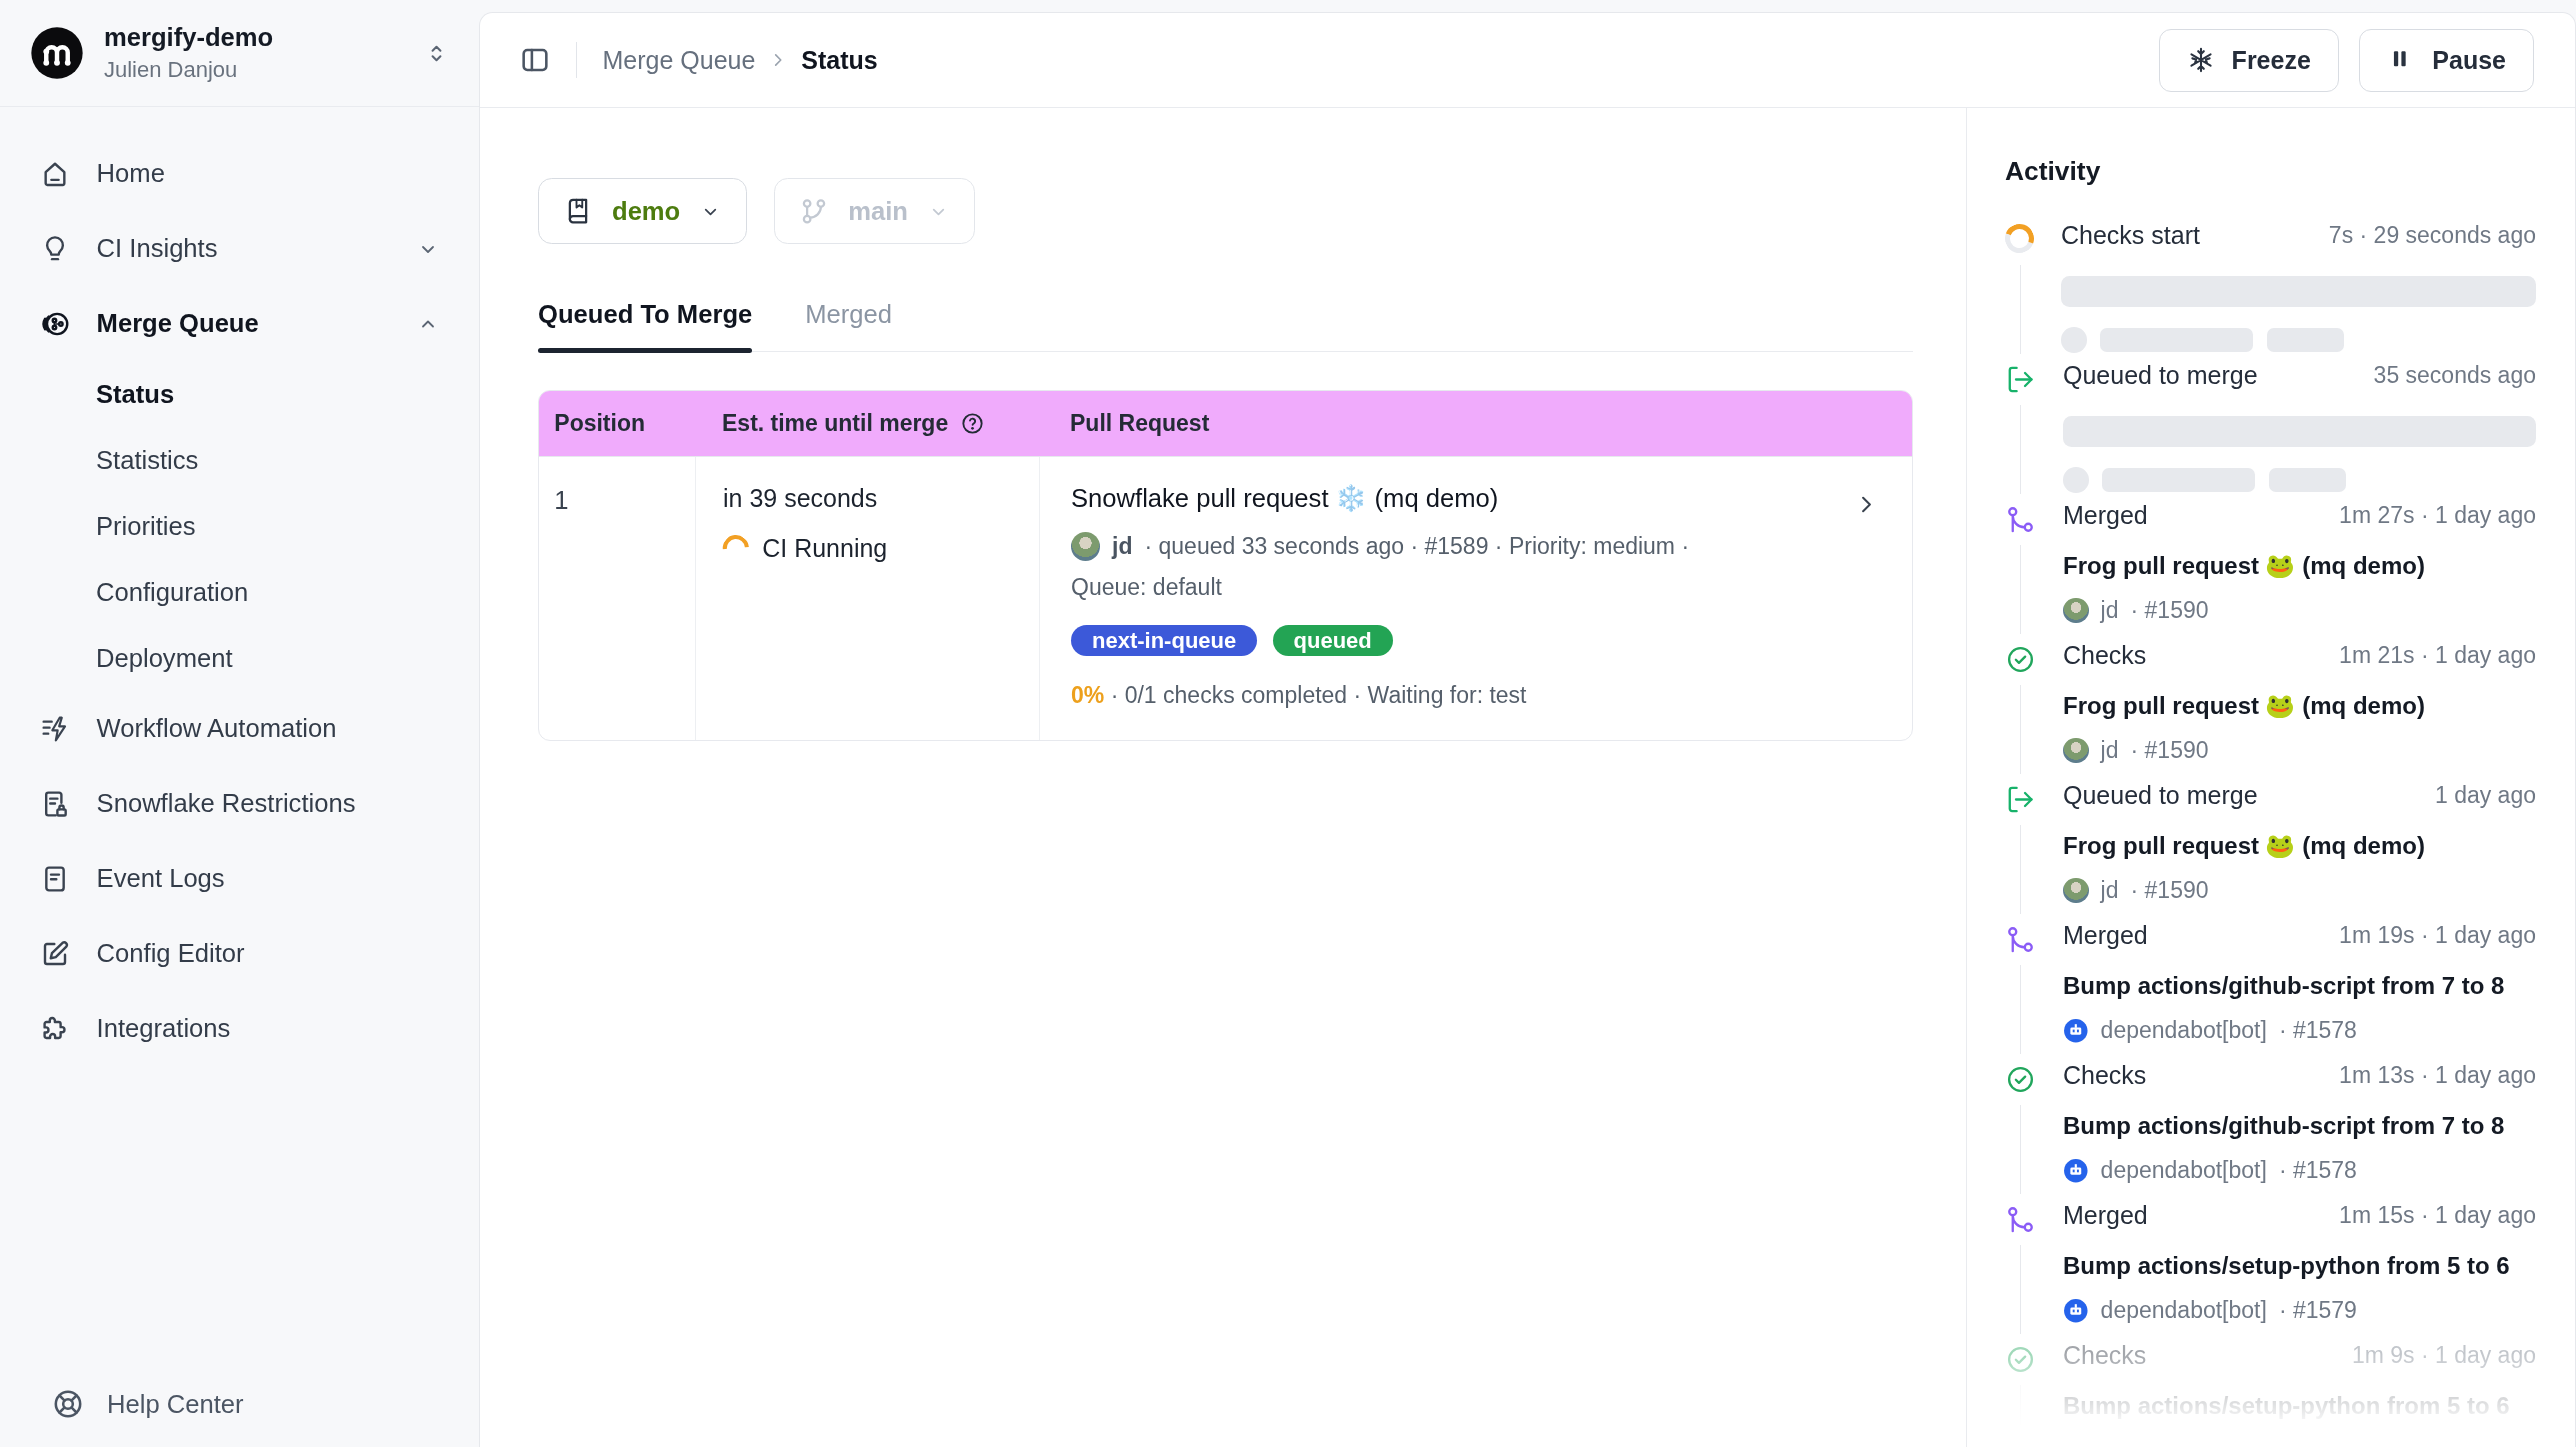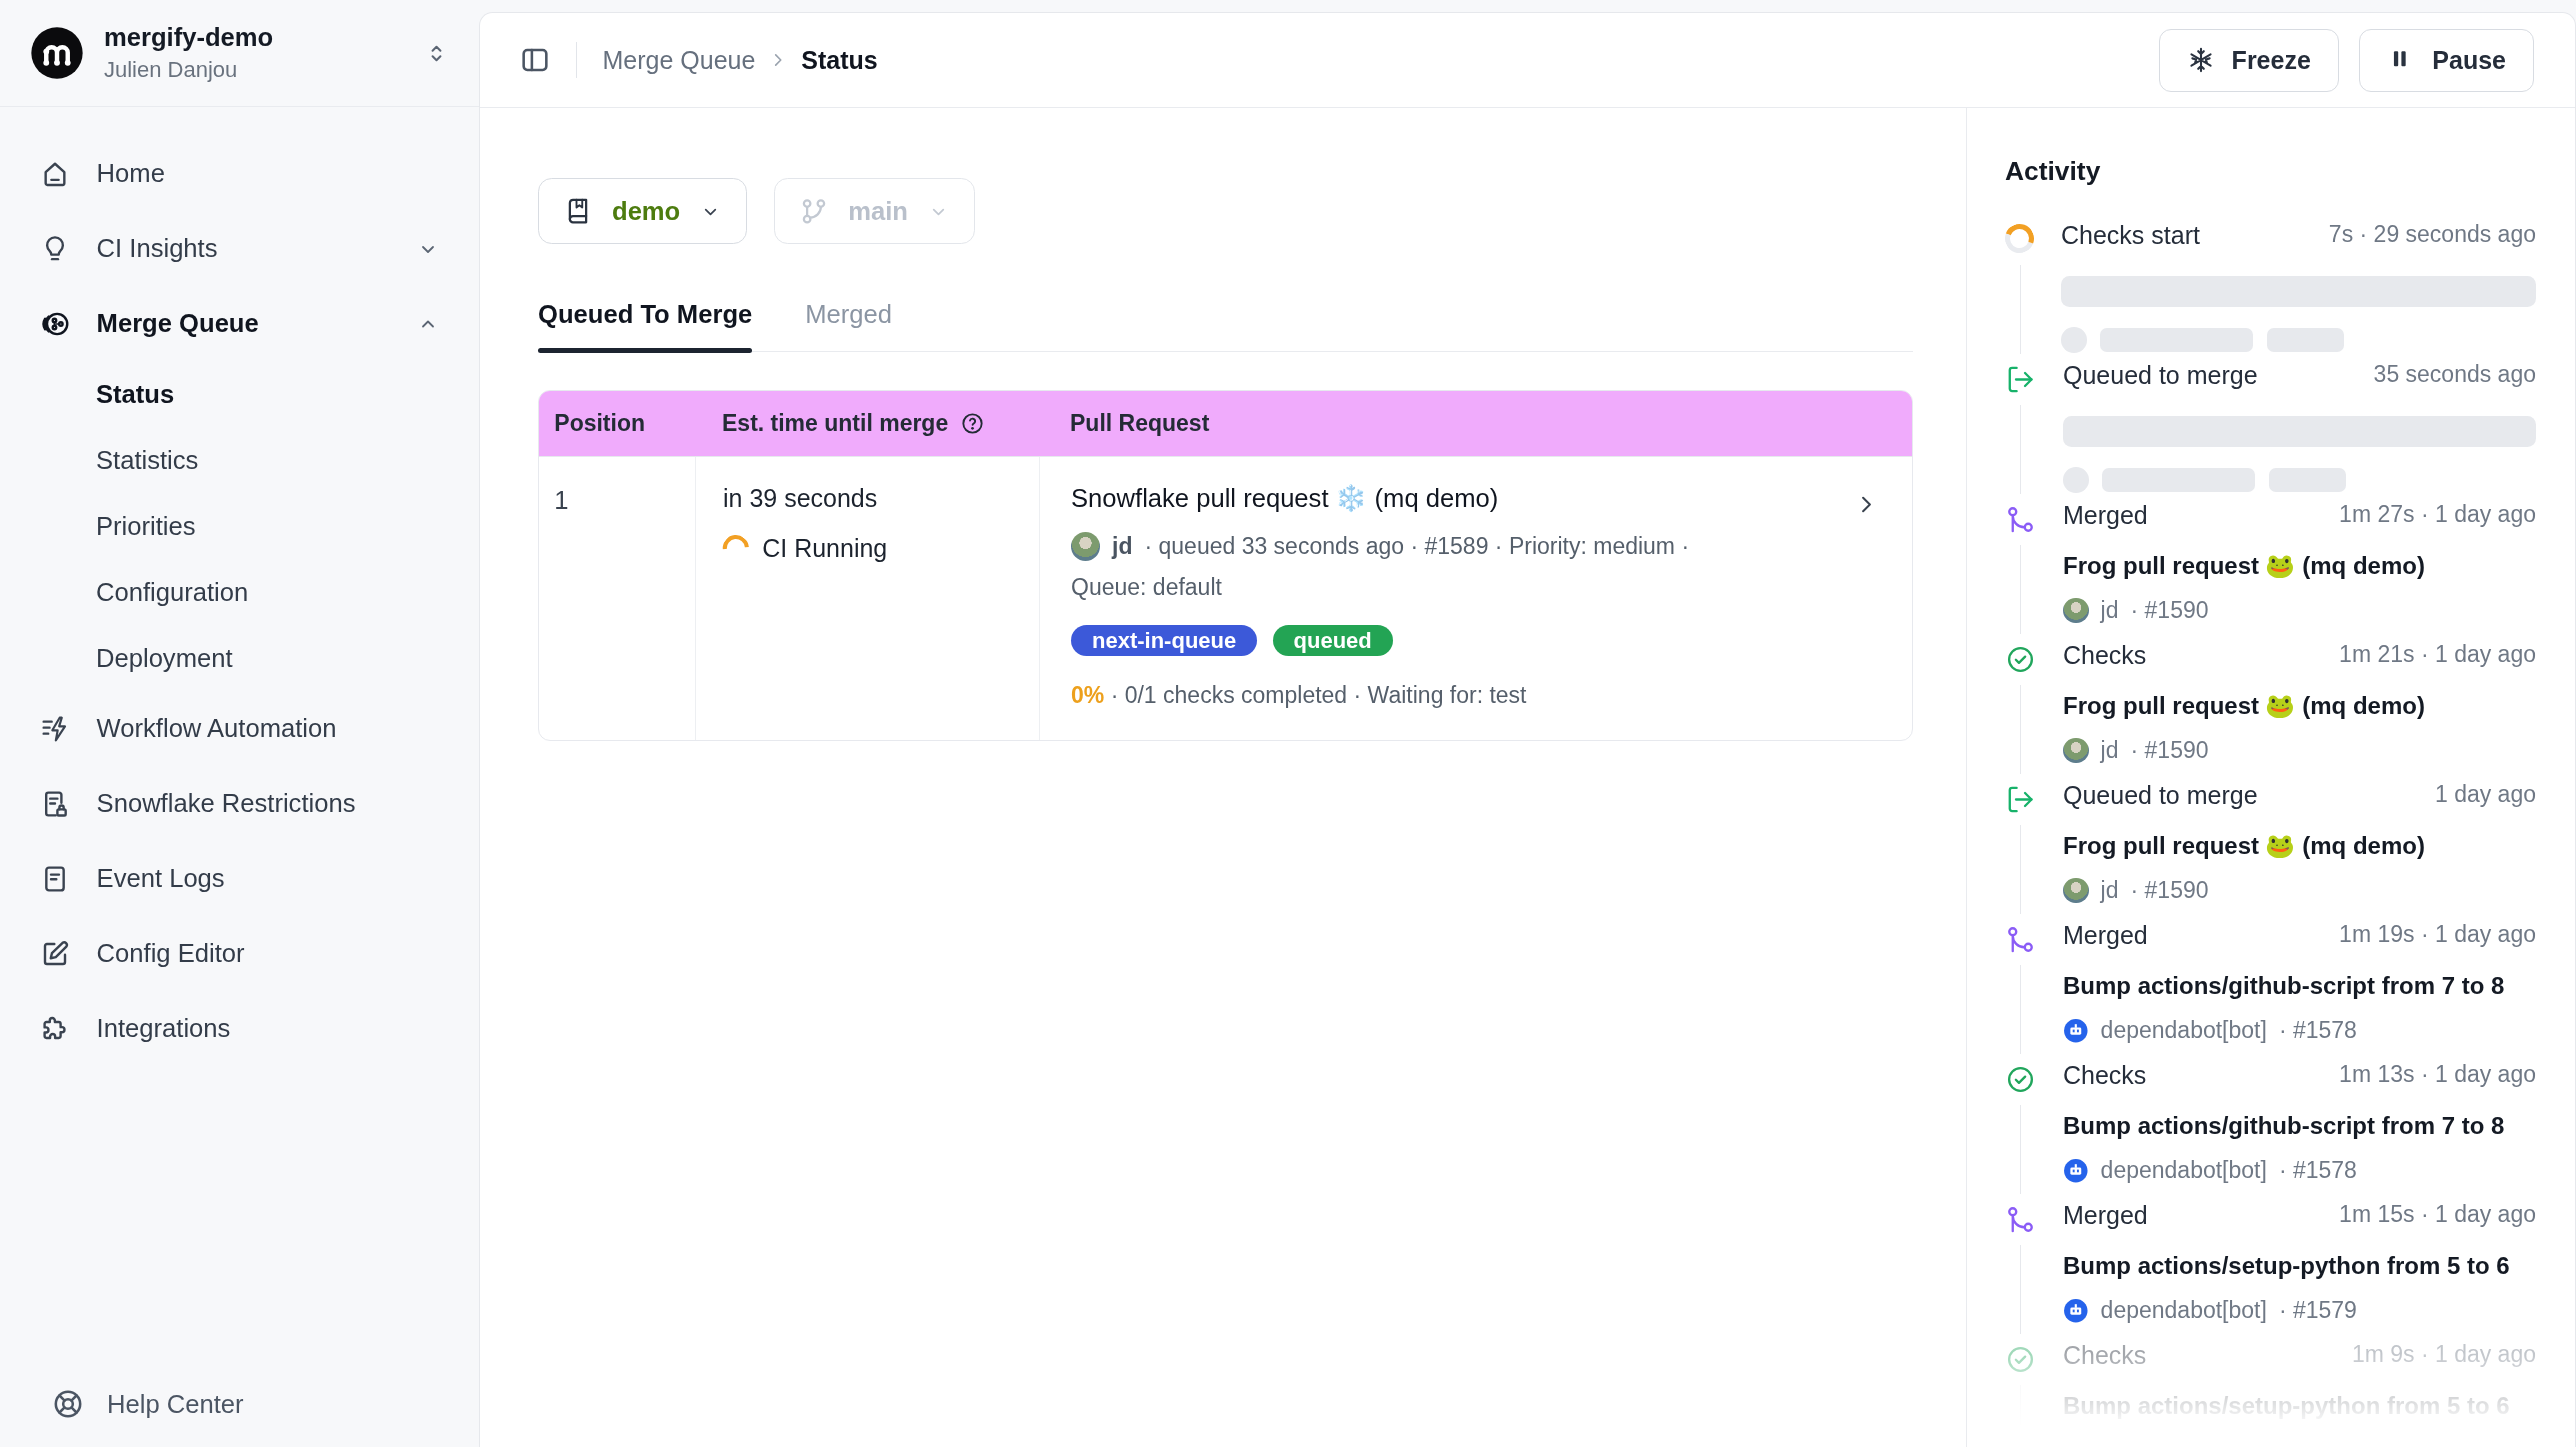--- a/index.html
+++ b/index.html
@@ -92,21 +92,21 @@
   .activity { position:absolute; top:95px; right:0; bottom:0; width:609px; border-left:0.9px solid #e9ebef; padding:48px 39px 0 38px; overflow:hidden; background:#fff; }
   .act-heading { font-size:26.4px; font-weight:700; color:#141a24; margin-bottom:34px; }
   .act-item { position:relative; display:flex; gap:27px; height:140px; }
   .act-item::before { content:''; position:absolute; left:14.5px; top:44px; height:89px; width:1.7px; background:#e6e8ec; }
   .act-icon { width:31px; height:31px; flex:none; margin-top:2.6px; }
   .icon-merged { color:#8b5cf6; }
   .icon-checks { color:#21a65c; }
   .icon-queued { color:#17b26a; }
   .spinner-lg { width:29px; height:29px; border-radius:50%; border:5.1px solid #e9ebef; border-top-color:#f2a024; border-right-color:#f2a024; transform:rotate(-25deg); }
   .act-body { flex:1; min-width:0; }
-  .act-titlerow { display:flex; justify-content:space-between; align-items:flex-start; }
+  .act-titlerow { display:flex; justify-content:space-between; align-items:center; }
   .act-title { font-size:25px; color:#252d3a; }
   .act-time { font-size:23px; color:#6f7885; }
   .act-pr { margin-top:22px; font-size:24px; font-weight:600; color:#141a24; cursor:pointer; }
   .act-sub { margin-top:17px; display:flex; align-items:center; gap:12px; font-size:23px; color:#6f7885; }
   .avatar-sm { width:25.6px; height:25.6px; border-radius:50%; flex:none;
     background:radial-gradient(circle at 50% 38%,#d8d3c4 0 26%,#7d9b6e 27% 60%,#5d7d8c 61%); }
   .bot-icon { width:25.6px; height:25.6px; flex:none; }
   .skel-bar { height:31px; border-radius:8.5px; background:#e7e9ed; margin-top:25.6px; }
   .skel-row { display:flex; align-items:center; gap:13.6px; margin-top:20.5px; }
   .skel-dot { width:25.6px; height:25.6px; border-radius:50%; background:#e7e9ed; }

